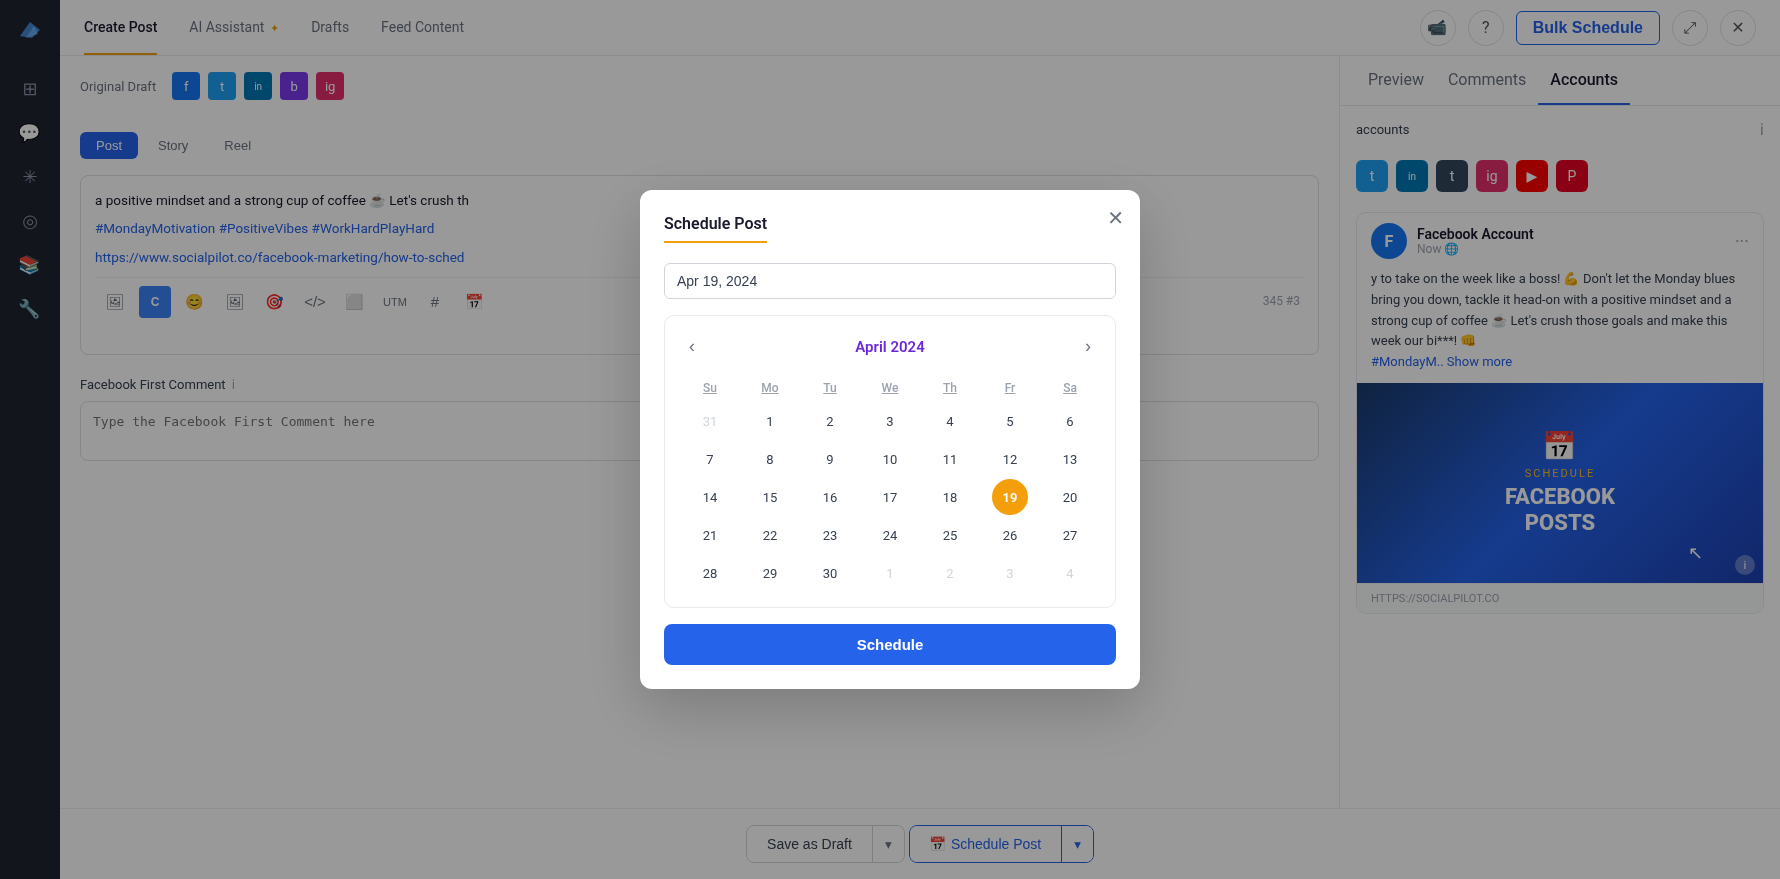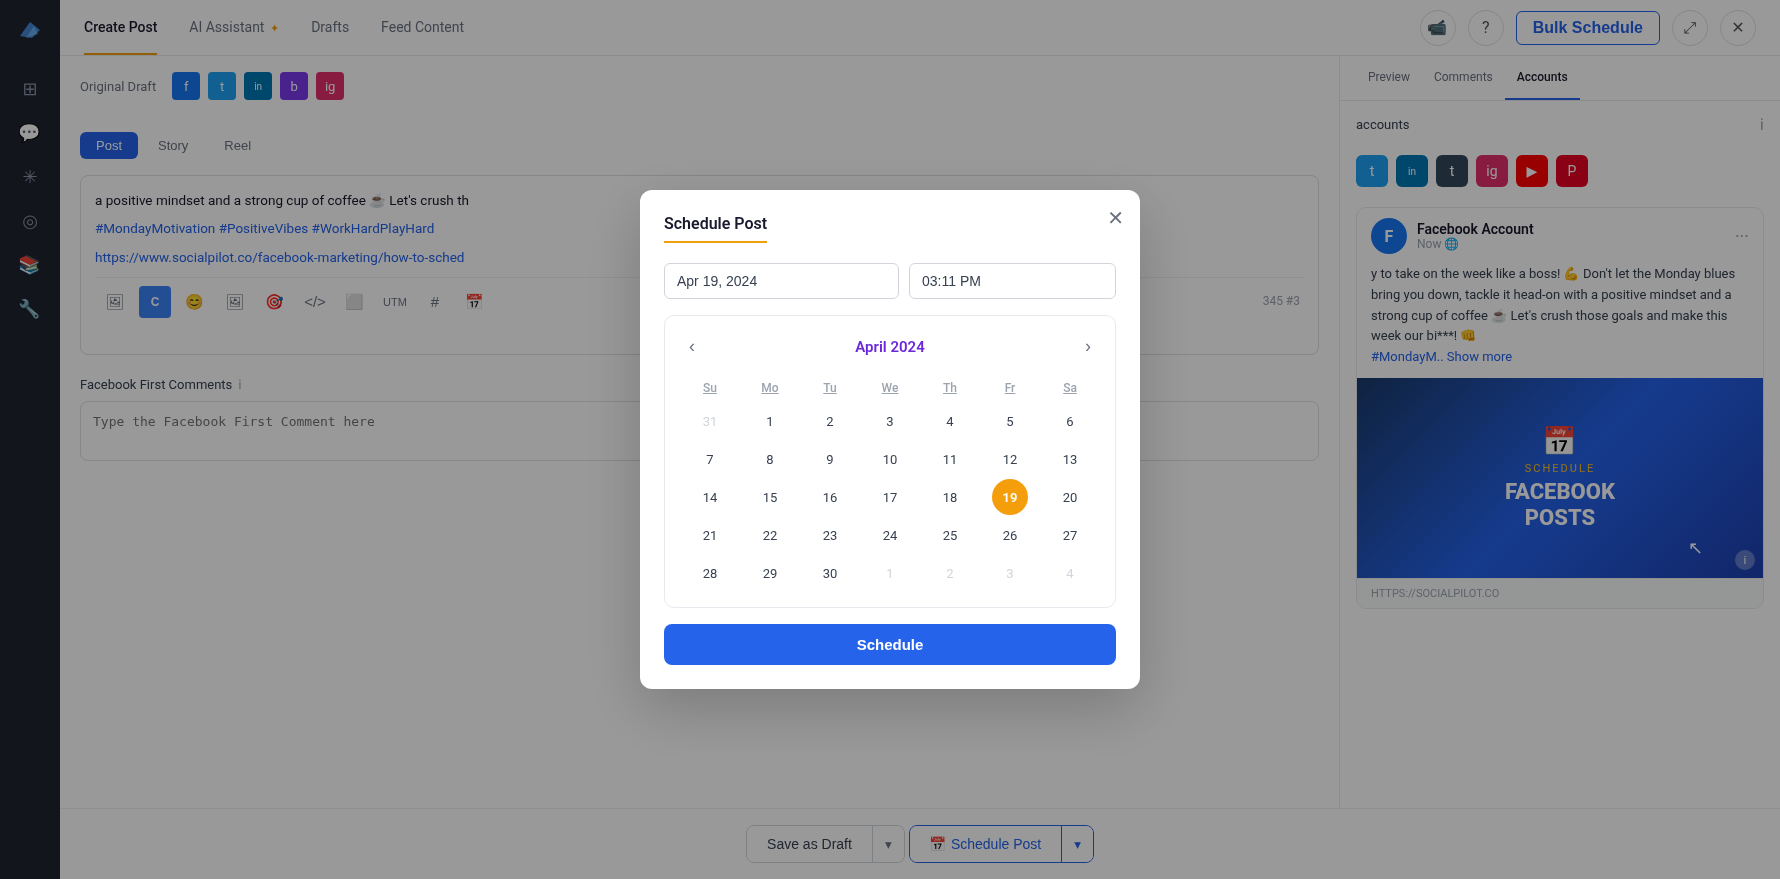--- a/index.html
+++ b/index.html
@@ -251,21 +251,21 @@
       flex-direction: column;
       overflow-y: auto;
     }
     .right-panel-tabs {
       display: flex;
       border-bottom: 1px solid #e8eaf0;
       padding: 0 16px;
     }
     .right-panel-tab {
       padding: 14px 12px;
-      font-size: 12px;
+      font-size: 16px;
       cursor: pointer;
       color: #6b7280;
       border-bottom: 2px solid transparent;
     }
     .right-panel-tab.active { color: #1a1a2e; border-bottom-color: #2563eb; font-weight: 500; }
 
     
     .accounts-header {
       display: flex;
       align-items: center;
@@ -571,21 +571,21 @@
           <button class="toolbar-btn">#</button>
           <button class="toolbar-btn">📅</button>
           <span class="char-count">
             <span>345</span> <span>#3</span>
           </span>
         </div>
       </div>
 
       <div class="first-comment-section">
         <div class="first-comment-label">
-          <span>Facebook First Comments</span>
+          <span>Facebook First Comment</span>
           <span style="color:#9ca3af;">ℹ</span>
         </div>
         <textarea class="first-comment-input" placeholder="Type the Facebook First Comment here" style=""></textarea>
       </div>
     </div>
 
     <div class="right-panel">
       <div class="right-panel-tabs">
         <div class="right-panel-tab">Preview</div>
         <div class="right-panel-tab">Comments</div>
@@ -657,21 +657,20 @@
   </div>
 </div>
 
 <div class="modal-overlay">
   <div class="modal">
     <span class="modal-title">Schedule Post</span>
     <button class="modal-close">✕</button>
 
     <div class="date-time-row">
       <input type="text" class="date-input" value="Apr 19, 2024" style="">
-      <input type="text" class="time-input" value="03:11 PM" style="">
     </div>
 
     <div class="calendar">
       <div class="cal-header">
         <button class="cal-nav">‹</button>
         <span class="cal-month">April 2024</span>
         <button class="cal-nav">›</button>
       </div>
       <div class="cal-grid" id="cal-grid">
 

